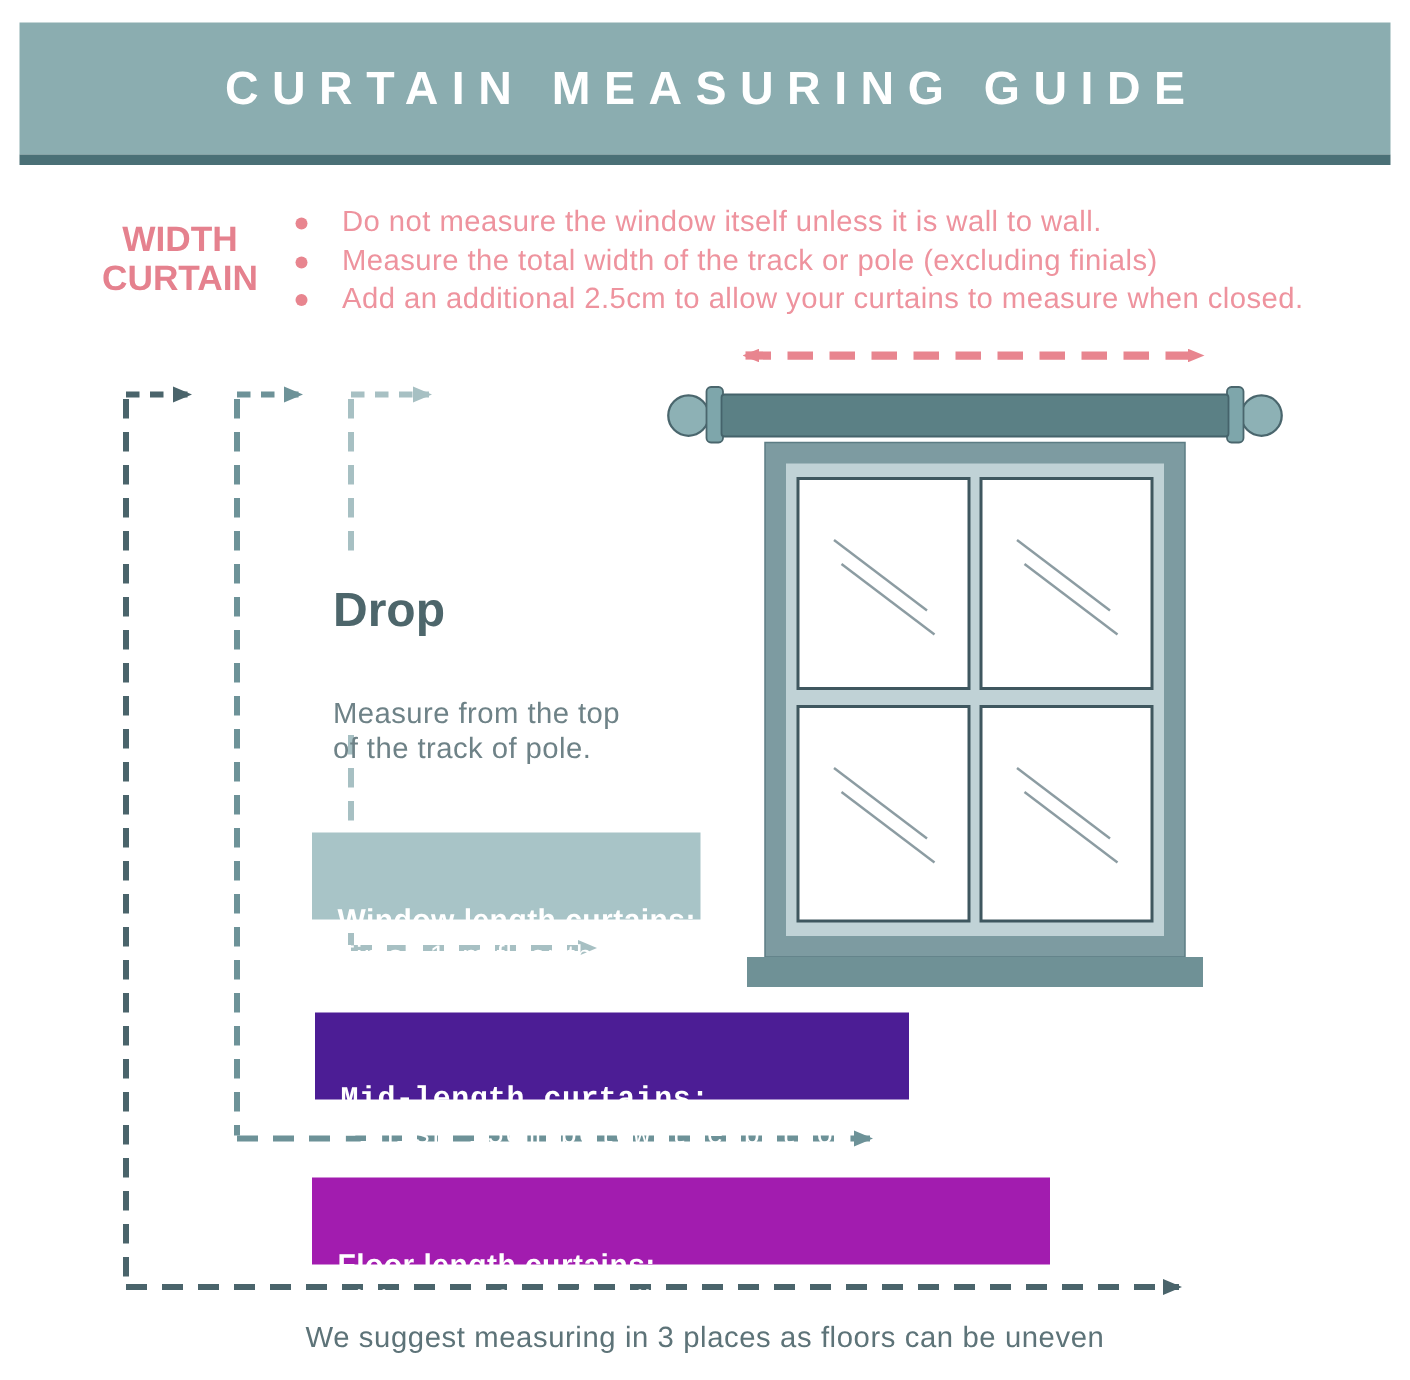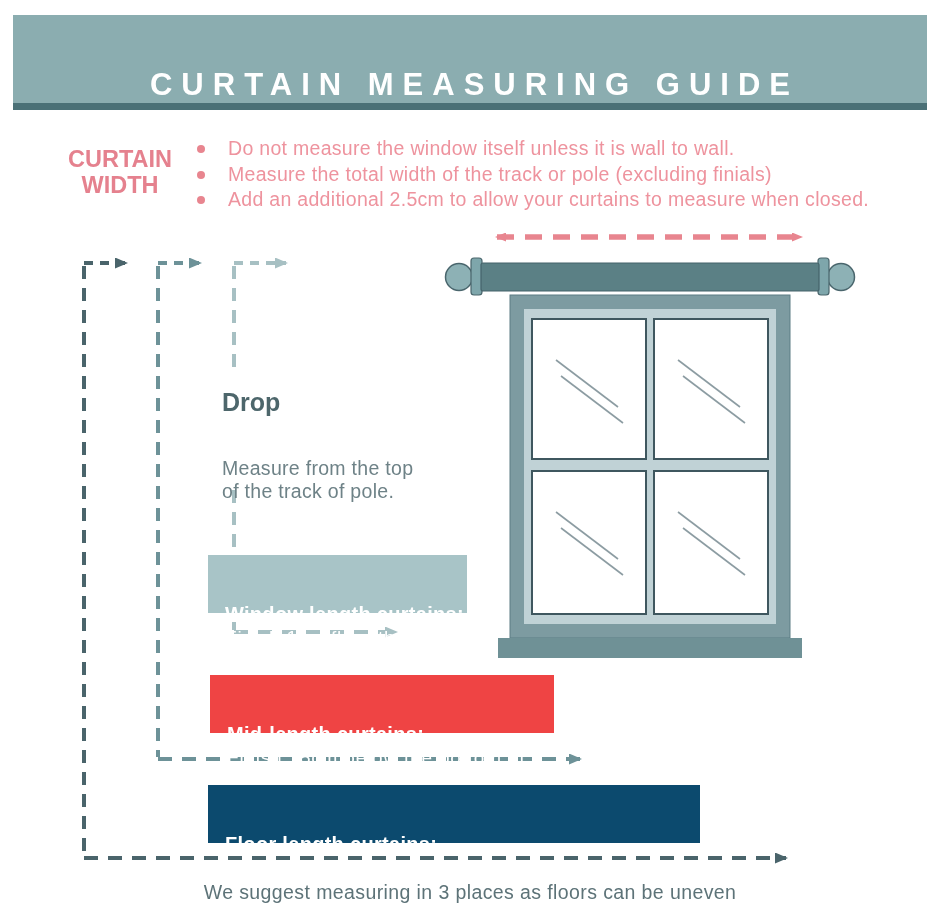--- a/index.html
+++ b/index.html
@@ -4,21 +4,21 @@
 <style>
   html,body{margin:0;padding:0;}
   body{
     width:940px;height:920px;position:relative;overflow:hidden;
     background:#ffffff;
     font-family:"Liberation Sans", sans-serif;
   }
   
   .banner{
     position:absolute;left:13px;top:15px;width:914px;height:88px;
-    background:#8badb0;display:flex;align-items:flex-end;justify-content:center;
+    background:#8badb0;display:flex;align-items:center;justify-content:center;
   }
   .banner-title{
     color:#ffffff;font-size:31px;font-weight:bold;letter-spacing:9px;
     text-align:center;white-space:nowrap;padding-left:9px;
   }
   .banner-underline{
     position:absolute;left:13px;top:103px;width:914px;height:7px;
     background:#4a7076;
   }
   
@@ -33,29 +33,29 @@
   .cw-bullets li{
     position:relative;padding-left:33px;
     color:#ee939e;font-size:19.5px;line-height:25.5px;letter-spacing:0.3px;
   }
   .cw-bullets li .dot{
     position:absolute;left:2px;top:9px;width:8px;height:8px;border-radius:50%;
     background:#e8858f;
   }
   
   .drop-block{position:absolute;left:222px;top:388px;width:210px;}
-  .drop-title{color:#4d666b;font-size:25px;font-weight:bold;margin:0 0 16px 0;}
+  .drop-title{color:#4d666b;font-size:32px;font-weight:bold;margin:0 0 16px 0;}
   .drop-desc{color:#6e8287;font-size:19.5px;line-height:23px;letter-spacing:0.3px;margin-top:40px;}
   
   .len-box{position:absolute;height:58px;box-sizing:border-box;padding:7px 0 0 17px;}
   .len-box .t{color:#ffffff;font-size:20px;font-weight:bold;line-height:24px;letter-spacing:0.3px;margin-top:40px;}
   .len-box .s{color:#ffffff;font-size:19px;line-height:23px;letter-spacing:0.8px;}
   .box-window{left:208px;top:555px;width:259px;background:#a8c4c7;}
-  .box-mid{left:210px;top:675px;width:344px;background:#ef4444;}
-  .box-floor{left:208px;top:785px;width:492px;background:#0c4a6e;}
+  .box-mid{left:210px;top:675px;width:396px;background:#4c1d95;font-family:Liberation Mono, monospace;}
+  .box-floor{left:208px;top:785px;width:492px;background:#a21caf;}
   
   .footer-note{
     position:absolute;left:0;top:881px;width:940px;text-align:center;
     color:#5d7378;font-size:19.5px;letter-spacing:0.4px;
   }
   
   .gfx{position:absolute;left:0;top:0;}
 </style>
 </head>
 <body>
@@ -135,22 +135,22 @@
     <line x1="234" y1="632" x2="396" y2="632" stroke-dasharray="14 10" marker-end="url(#mk-light)"></line>
   </g>
 </svg>
 
 <div class="banner">
   <div class="banner-title">CURTAIN MEASURING GUIDE</div>
 </div>
 <div class="banner-underline"></div>
 
 <div class="cw-label">
+  <div>WIDTH</div>
   <div>CURTAIN</div>
-  <div>WIDTH</div>
 </div>
 
 <ul class="cw-bullets">
   <li>
     <span class="dot"></span>
     <span>Do not measure the window itself unless it is wall to wall.</span>
   </li>
   <li>
     <span class="dot"></span>
     <span>Measure the total width of the track or pole (excluding finials)</span>

